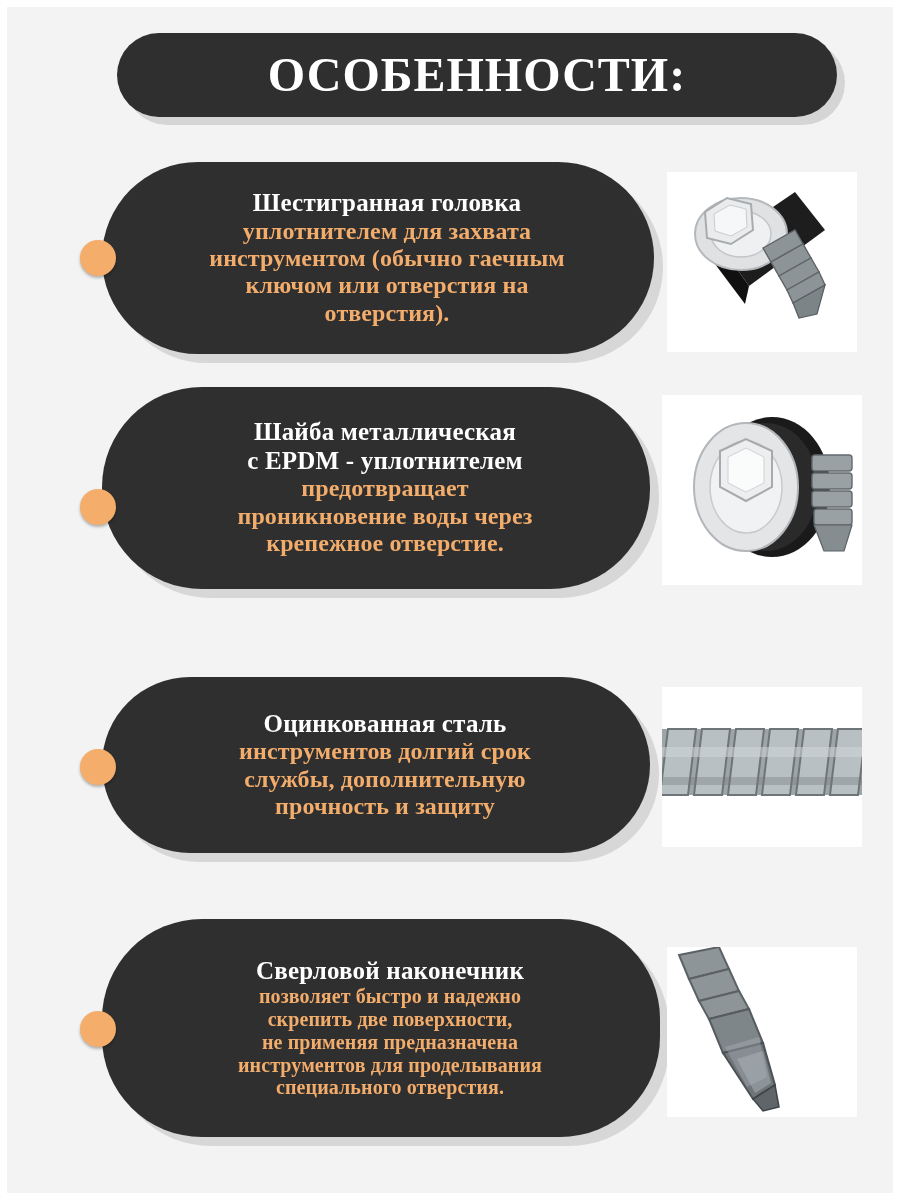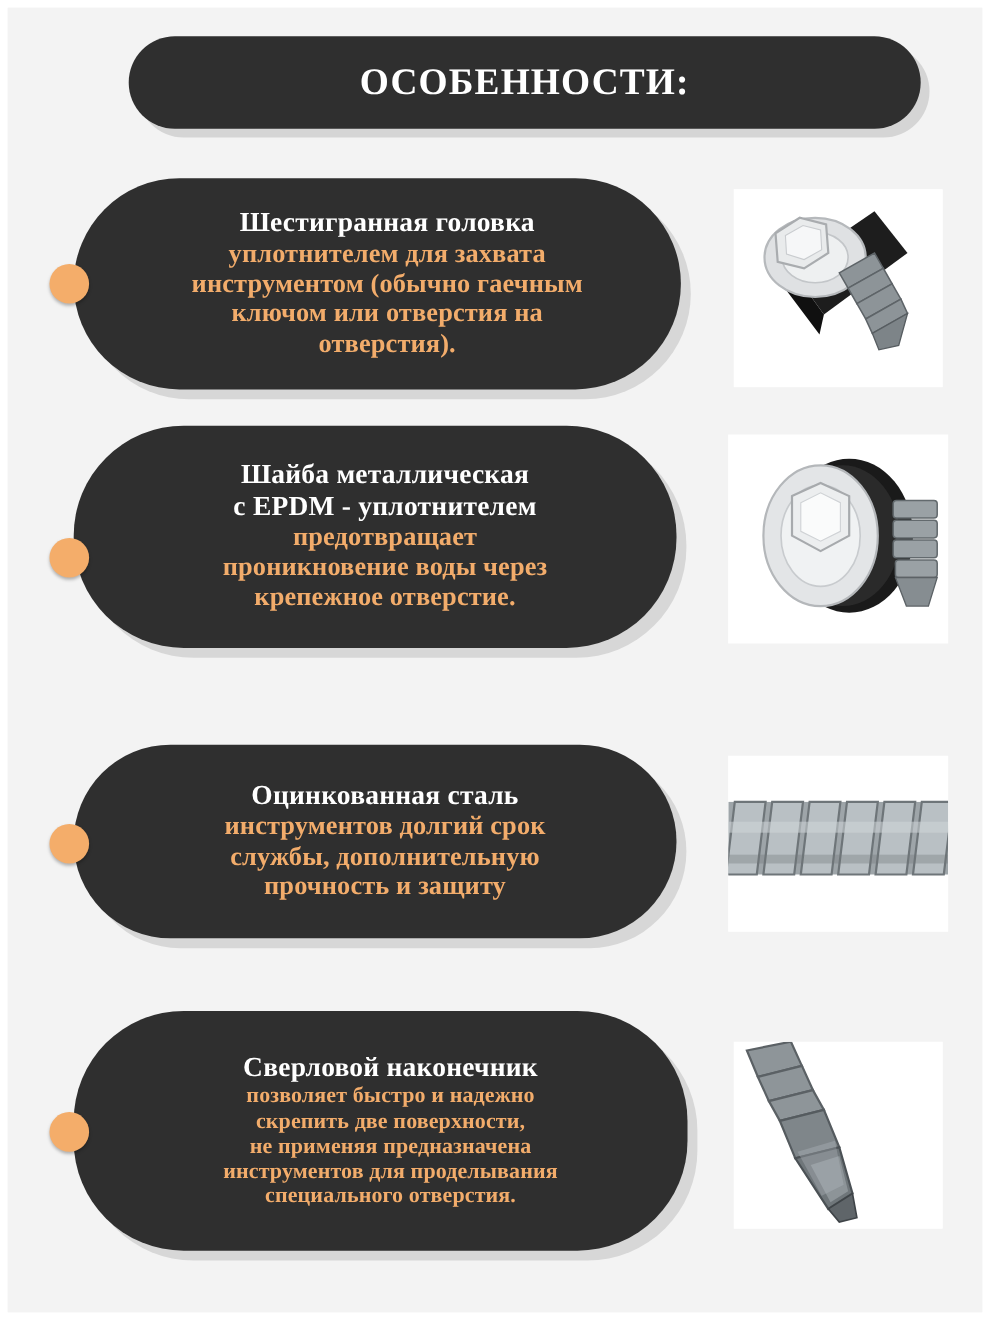--- a/index.html
+++ b/index.html
@@ -52,36 +52,36 @@
     width: 100%;
     height: 100%;
     background: #2f2f2f;
     border-radius: 42px;
     display: flex;
     align-items: center;
     justify-content: center;
   }
   .header-title {
     color: #ffffff;
-    font-size: 34px;
+    font-size: 48px;
     font-weight: bold;
     letter-spacing: 1px;
     line-height: 1;
     font-family: "Liberation Serif", serif;
   }
 
   
   .feature {
     position: absolute;
     left: 0;
     width: 900px;
   }
   .pill-wrap {
     position: absolute;
-    left: 60px;
+    left: 95px;
   }
   .pill-shadow {
     position: absolute;
     top: 9px;
     left: 9px;
     width: 100%;
     height: 100%;
     background: #d7d7d7;
     border-radius: 100px;
   }

